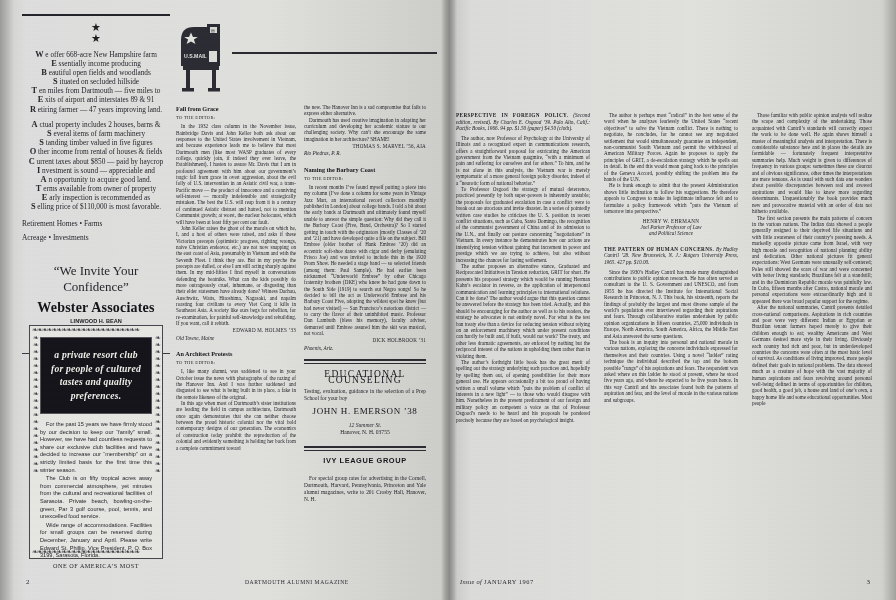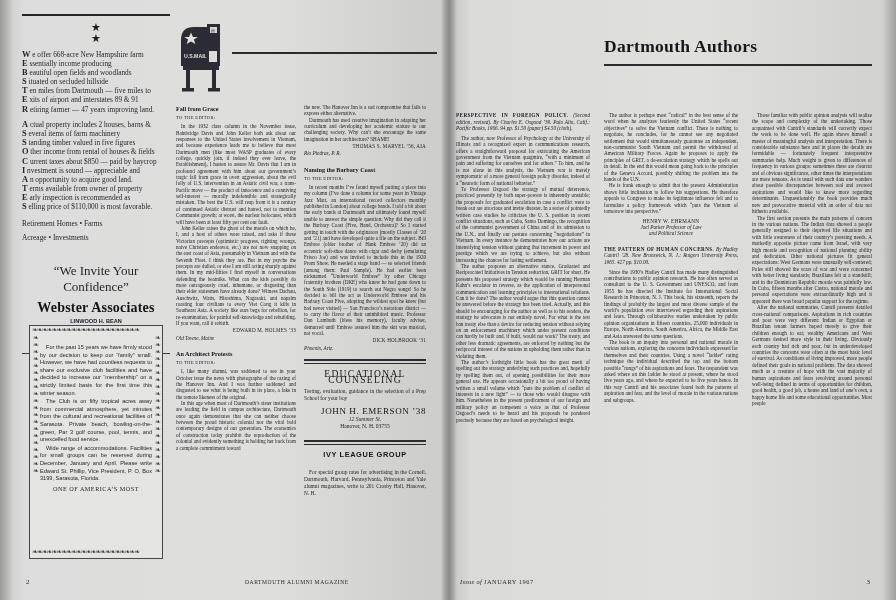--- a/index.html
+++ b/index.html
@@ -49,21 +49,21 @@
   .rule-heavy { height: 2px; background: #23232a; margin: 0 0 6px 0; }
   .rule-thin  { height: 1px; background: #3a3a40; }
 
   .star { text-align: center; font-size: 11px; line-height: 11px; color: #1d1d22; }
 
   .ad-title {
     text-align: center; font-family: "Liberation Sans", sans-serif;
     font-weight: bold; font-size: 9.3px; letter-spacing: .3px;
     color: #16161b; margin: 3px 0 2px 0;
   }
-  .acrostic { margin-top: 7px; }
+  .acrostic { margin-top: 7px; text-align: center; }
   .acrostic p {
     margin: 0 0 0.5px 0; font-size: 7.3px; line-height: 8.6px; color: #26262c;
     white-space: nowrap;
   }
   .acrostic p b { font-size: 8.4px; font-weight: bold; }
   .ad-sub {
     text-align: left; font-size: 7.4px; line-height: 10px; color: #26262c; margin-top: 7px;
   }
   .ad-italic { text-align:center; font-size: 13px; color:#26262c; margin-top:20px;}
   .ad-brand {
@@ -129,21 +129,21 @@
 
   .lcol-1 { left:176px; top:104px; width:120px; }
   .lcol-2 { left:304px; top:104px; width:122px; }
 
   
   .box-rules { margin: 8px 0 0 0; }
   .box-rules .r1 { height:2px; background:#2b2b31; }
   .box-rules .r2 { height:1px; background:#2b2b31; margin-top:2px; }
   .edu-title { text-align:center; font-size:9.5px; letter-spacing:1.3px; color:#16161b; margin:7px 0 4px; }
   .edu-line { font-size:5.4px; line-height:7px; color:#1e1e24; }
-  .edu-name { text-align:right; font-size:9px; letter-spacing:.6px; color:#131318; margin:6px 0 2px;}
+  .edu-name { text-align:center; font-size:9px; letter-spacing:.6px; color:#131318; margin:6px 0 8px;}
   .edu-addr { text-align:center; font-size:5.6px; line-height:7.4px; color:#1e1e24; font-style:italic;}
   .edu-addr2{ text-align:center; font-size:5.6px; line-height:7.4px; color:#1e1e24;}
   .ivy-title { text-align:center; font-family:"Liberation Sans", sans-serif; font-weight:bold;
       font-size:7.4px; letter-spacing:.6px; color:#16161b; margin:7px 0 11px; }
   .ivy-body { font-size:5.4px; line-height:6.9px; color:#1e1e24; text-align:justify; text-indent:5px;}
 
   
   .da-head { position:absolute; left:604px; top:36px; width:268px; }
   .da-title { font-weight:bold; font-size:17.5px; letter-spacing:.3px; color:#16161b; }
   .da-rule { margin-top:7px; height:2px; background:#2a2a30; }
@@ -220,20 +220,21 @@
     <div class="rule-thin" style="margin-top:7px"></div>
   </div>
 
   <div class="resort">
     <div class="resort-frame">
       <div class="scallop scallop-t">❧❧❧❧❧❧❧❧❧❧❧❧❧❧❧❧❧❧❧❧❧❧</div>
       <div class="scallop scallop-b">❧❧❧❧❧❧❧❧❧❧❧❧❧❧❧❧❧❧❧❧❧❧</div>
       <div class="scallop scallop-l">❧❧❧❧❧❧❧❧❧❧❧❧❧❧❧❧❧❧❧❧</div>
       <div class="scallop scallop-r">❧❧❧❧❧❧❧❧❧❧❧❧❧❧❧❧❧❧❧❧</div>
       <div class="resort-inner">
+        <div class="resort-black">a private resort club for people of cultured tastes and quality preferences.</div>
         <div class="resort-body" id="resort-body">
             <p>For the past 15 years we have firmly stood by our decision to keep our “family” small. However, we have had countless requests to share our exclusive club facilities and have decided to increase our “membership” on a strictly limited basis for the first time this winter season.</p>
             <p>The Club is on fifty tropical acres away from commercial atmosphere, yet minutes from the cultural and recreational facilities of Sarasota. Private beach, bowling-on-the-green, Par 3 golf course, pool, tennis, and unexcelled food service.</p>
             <p>Wide range of accommodations. Facilities for small groups can be reserved during December, January and April. Please write Edward St. Phillip, Vice President, P. O. Box 3199, Sarasota, Florida.</p>
           </div>
         <div class="resort-tag">ONE OF AMERICA’S MOST</div>
 
       </div>
     </div>
   </div>
@@ -294,24 +295,20 @@
       <div class="edu-addr">12 Summer St.</div>
       <div class="edu-addr2">Hanover, N. H. 03755</div>
       <div class="box-rules" style="margin-top: 9px;">
         <div class="r1"></div>
         <div class="r2"></div>
       </div>
       <div class="ivy-title">IVY LEAGUE GROUP</div>
       <div class="ivy-body">For special group rates for advertising in the Cornell, Dartmouth, Harvard, Pennsylvania, Princeton and Yale alumni magazines, write to 201 Crosby Hall, Hanover, N. H.</div>
     </div>
 
-  <div class="da-head">
-    <div class="da-title">Dartmouth Authors</div>
-    <div class="da-rule"></div>
-  </div>
 
   <div class="rcol rcol-1" id="authors-col-1">
       <p class="bookref"><b>PERSPECTIVE IN FOREIGN POLICY. </b>(Second edition, revised). By Charles E. Osgood ’39. Palo Alto, Calif.: Pacific Books, 1966. 94 pp. $1.50 (paper) $4.50 (cloth).</p>
       <p>The author, now Professor of Psychology at the University of Illinois and a recognized expert in communications research, offers a straightforward proposal for extricating the American government from the Vietnam quagmire, “with a minimum of pain and suffering for ourselves and for others.” To him, and he is not alone in this analysis, the Vietnam war is merely symptomatic of a more general foreign policy disorder, indeed of a “neurotic form of national behavior.”</p>
       <p>To Professor Osgood the strategy of mutual deterrence, practiced presently by both super-powers is inherently unstable; the proposals for graduated escalation in case a conflict were to break out are atrocious and invite disaster. In a series of pointedly written case studies he criticizes the U. S. position in recent conflict situations, such as Cuba, Santo Domingo, the recognition of the communist government of China and of its admission to the U.N., and finally our posture concerning “negotiations” in Vietnam. In every instance he demonstrates how our actions are intensifying tension without gaining that increment in power and prestige which we are trying to achieve, but also without increasing the chances for lasting settlement.</p>
       <p>The author proposes an alternative stance, Graduated and Reciprocated Initiatives in Tension reduction, GRIT for short. He presents his proposed strategy which would be running Herman Kahn’s escalator in reverse, as the application of interpersonal communication and learning principles to international relations. Can it be done? The author would argue that this question cannot be answered before the strategy has been tried. Actually, and this should be encouraging for the author as well as to his readers, the strategy he advocates is not entirely novel. For what is the test ban treaty else than a device for reducing tension without relying on an enforcement machinery which under present conditions can hardly be built and, if built, would not work? The treaty, and other less dramatic agreements, are enforced by nothing but the reciprocal interest of the nations in upholding them rather than in violating them.</p>
       <p>The author’s forthright little book has the great merit of spelling out the strategy underlying such practices and, hopefully by spelling them out, of opening possibilities for their more general use. He appears occasionally a bit too proud of having written a small volume which “puts the problem of conflict of interests in a new light” — to those who would disagree with him. Nonetheless in the present predicament of our foreign and military policy an competent a voice as that of Professor Osgood’s needs to be heard and his proposals be pondered precisely because they are based on psychological insight.</p>
     </div>
   <div class="rcol rcol-2" id="authors-col-2">
       <p>The author is perhaps most “radical” in the best sense of the word when he analyzes fearlessly the United States “recent objectives” to solve the Vietnam conflict. There is nothing to negotiate, he concludes, for he cannot see any negotiated settlement that would simultaneously guarantee an independent, non-communist South Vietnam and permit the withdrawal of American Military Forces. Again he proposes to apply the principles of GRIT, a de-escalation strategy which he spells out in detail. In the end this would mean going back to the principles of the Geneva Accord, possibly shifting the problem into the hands of the U.N.</p>

